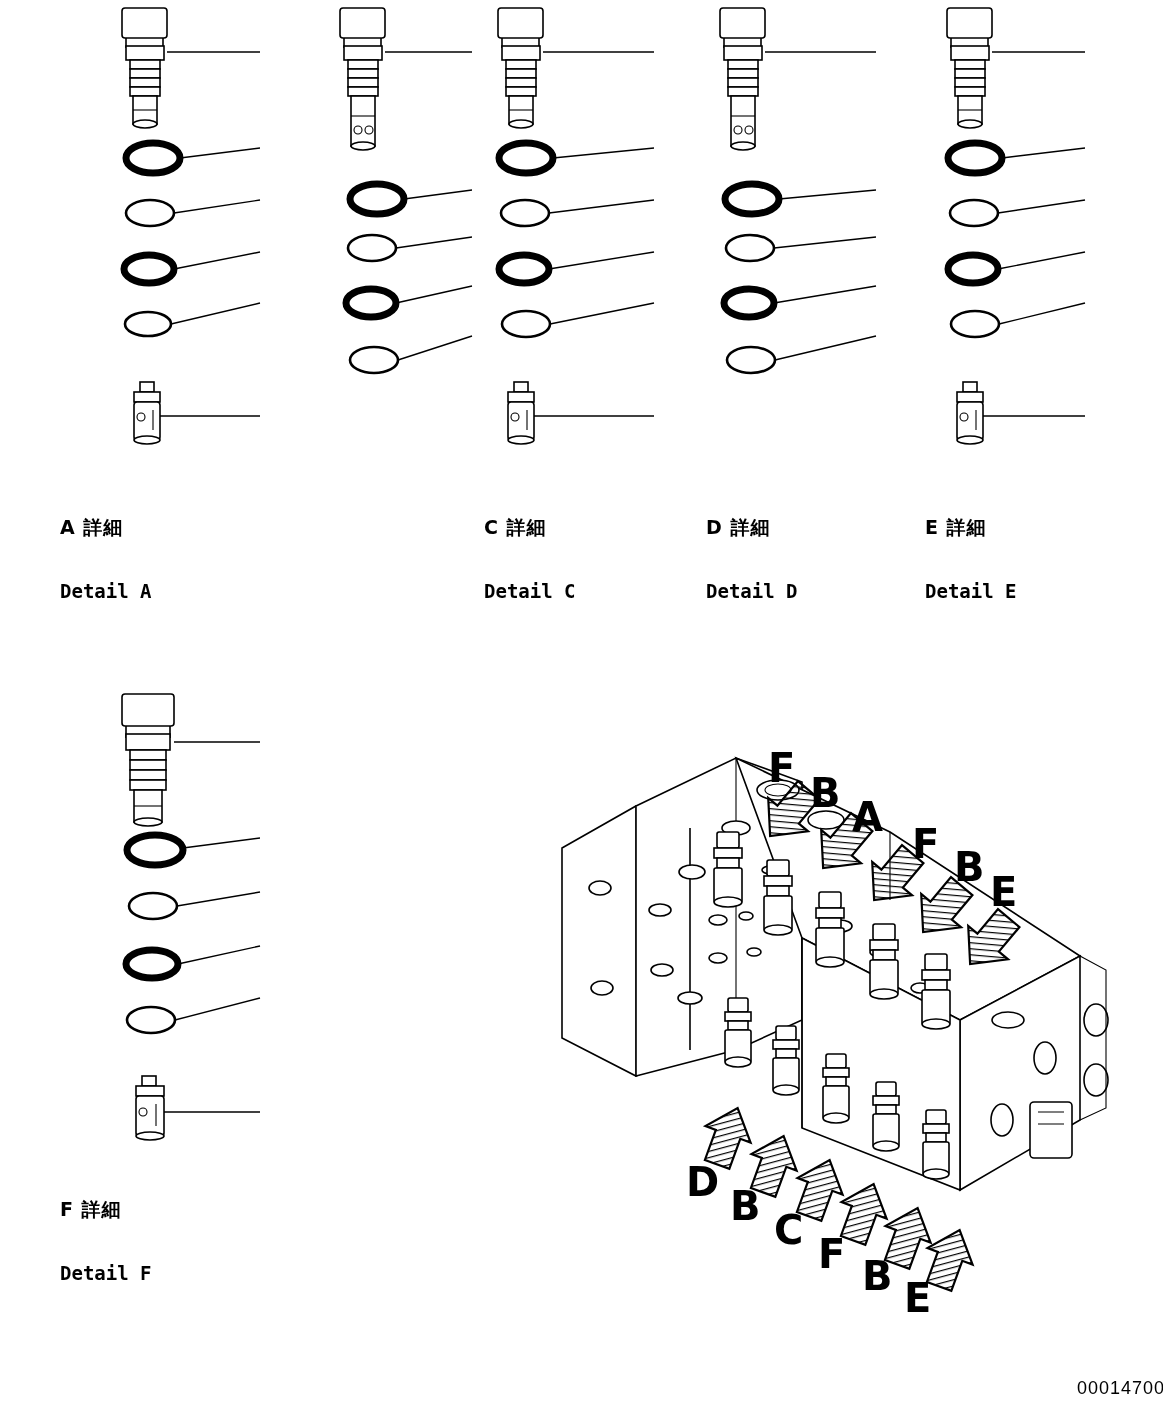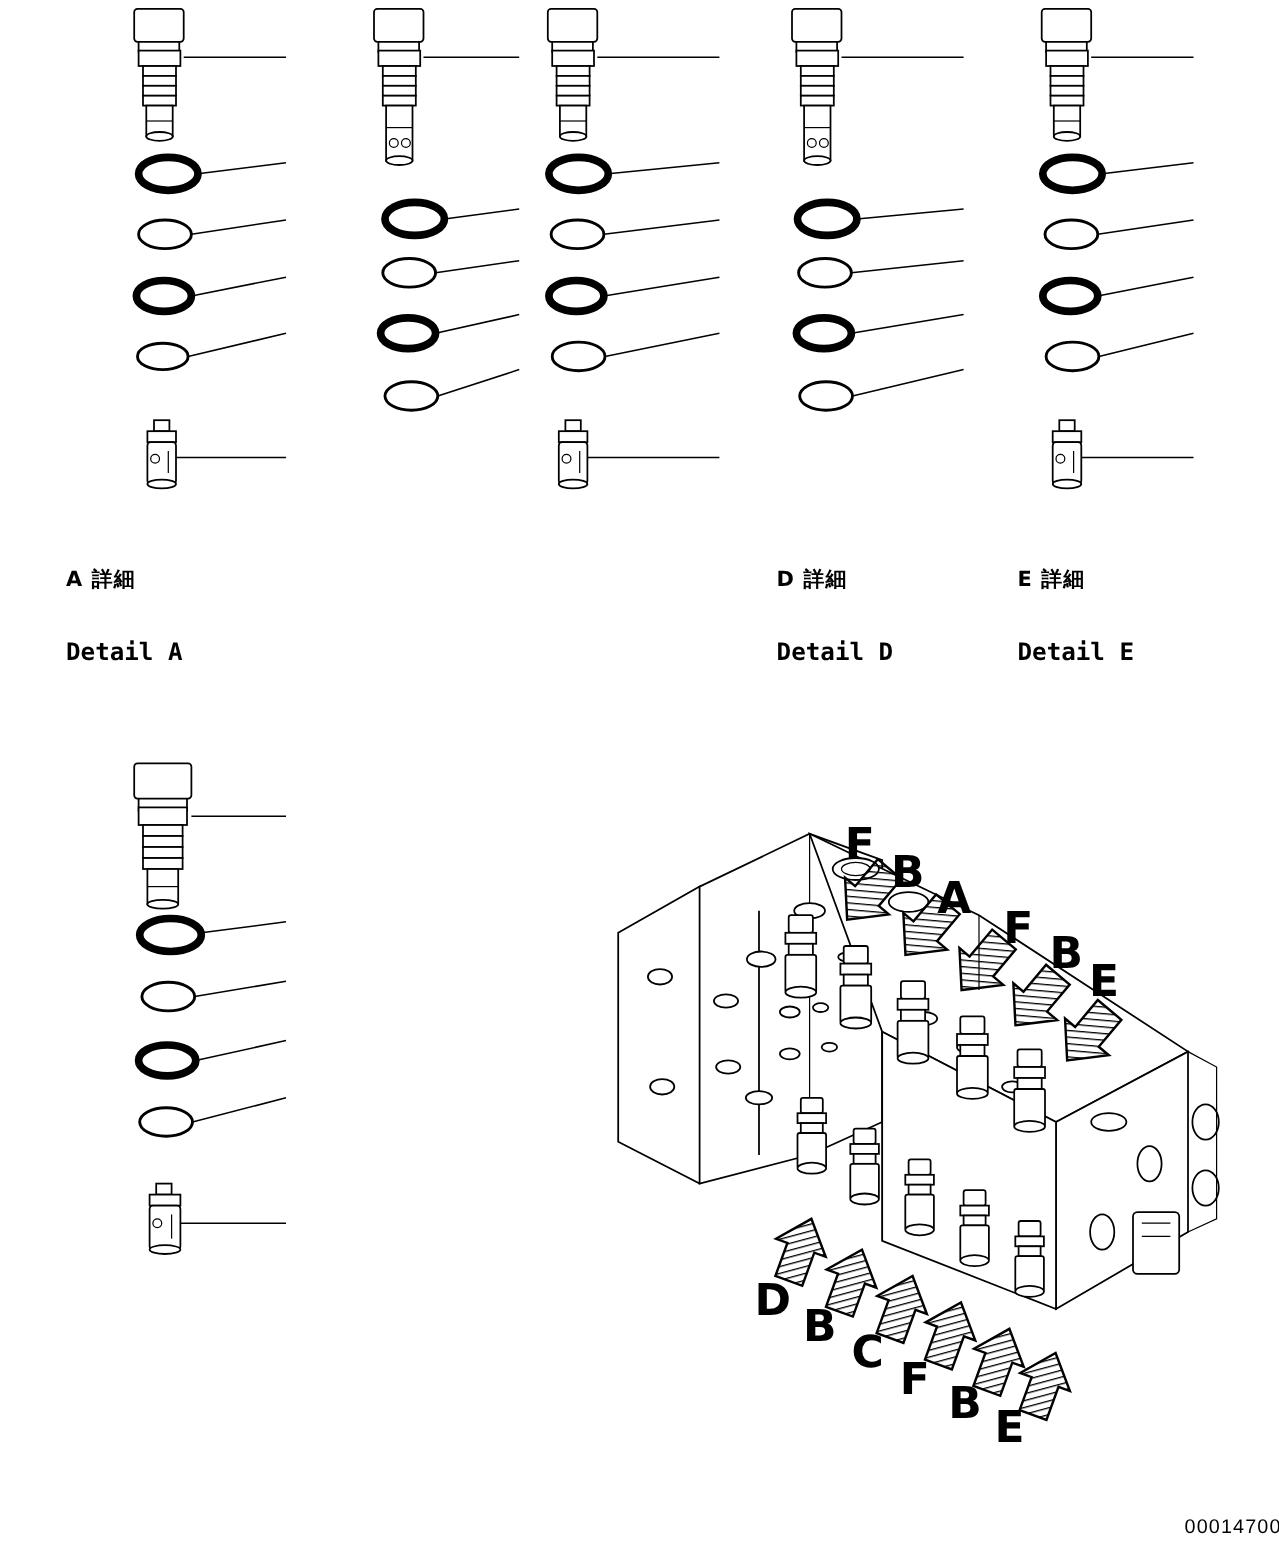--- a/index.html
+++ b/index.html
@@ -36,21 +36,21 @@
     white-space: pre;
   }
   .cap-jp {
     font-family: "DejaVu Sans", sans-serif;
     font-size: 19px;
     font-weight: 700;
     letter-spacing: 1px;
   }
   .cap-en {
     font-family: "DejaVu Sans Mono", monospace;
-    font-size: 22px;
+    font-size: 19px;
     font-weight: 700;
     letter-spacing: 0px;
   }
   .assembly {
     position: absolute;
     left: 540px;
     top: 720px;
     width: 600px;
     height: 620px;
   }
@@ -214,20 +214,24 @@
       <g>
         <rect class="fill-w" x="30" y="382" width="14" height="10"></rect>
         <rect class="fill-w" x="24" y="392" width="26" height="10"></rect>
         <rect class="fill-w" x="24" y="402" width="26" height="38" rx="3"></rect>
         <ellipse class="fill-w" cx="37" cy="440" rx="13" ry="4"></ellipse>
         <circle class="ln-thin" cx="31" cy="417" r="4"></circle>
         <path class="ln-thin" d="M43 410 L43 430"></path>
       </g>
       <line class="leader" x1="50" y1="416" x2="170" y2="416"></line>
     </svg>
+    <div class="detail-caption">
+      <div class="cap-jp">C 詳細</div>
+      <div class="cap-en">Detail C</div>
+    </div>
   </div>
 
   <div class="detail-col" style="left:925px; top:0px;">
     <svg class="detail-svg" width="210" height="470" viewBox="0 0 210 470">
       <g>
         <rect class="fill-w" x="22" y="8" width="45" height="30" rx="3"></rect>
         <path class="ln" d="M26 38 L26 48 M63 38 L63 48"></path>
         <rect class="fill-w" x="26" y="46" width="38" height="14"></rect>
         <rect class="fill-w" x="30" y="60" width="30" height="9"></rect>
         <rect class="fill-w" x="30" y="69" width="30" height="9"></rect>
@@ -358,20 +362,24 @@
       <g>
         <rect class="fill-w" x="82" y="404" width="14" height="10"></rect>
         <rect class="fill-w" x="76" y="414" width="28" height="10"></rect>
         <rect class="fill-w" x="76" y="424" width="28" height="40" rx="3"></rect>
         <ellipse class="fill-w" cx="90" cy="464" rx="14" ry="4"></ellipse>
         <circle class="ln-thin" cx="83" cy="440" r="4"></circle>
         <path class="ln-thin" d="M96 432 L96 454"></path>
       </g>
       <line class="leader" x1="104" y1="440" x2="200" y2="440"></line>
     </svg>
+    <div class="detail-caption">
+      <div class="cap-jp">F 詳細</div>
+      <div class="cap-en">Detail F</div>
+    </div>
   </div>
 
   <div class="assembly">
     <svg width="600" height="620" viewBox="0 0 600 620">
       <defs>
         <pattern id="hatch" width="6" height="6" patternUnits="userSpaceOnUse" patternTransform="rotate(55)">
           <line x1="0" y1="0" x2="0" y2="6" stroke="#000" stroke-width="2.4"></line>
         </pattern>
       </defs>
 

